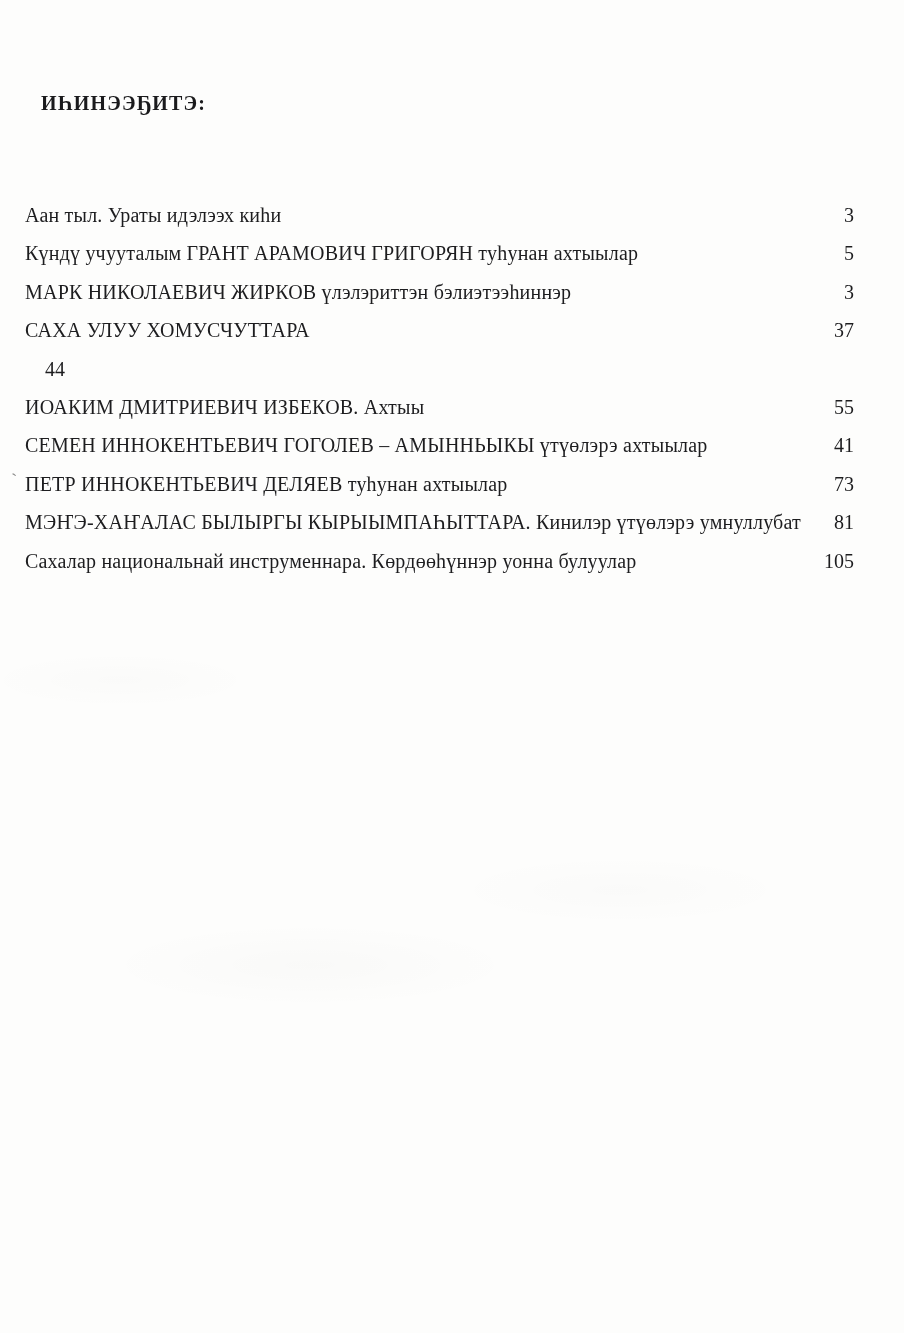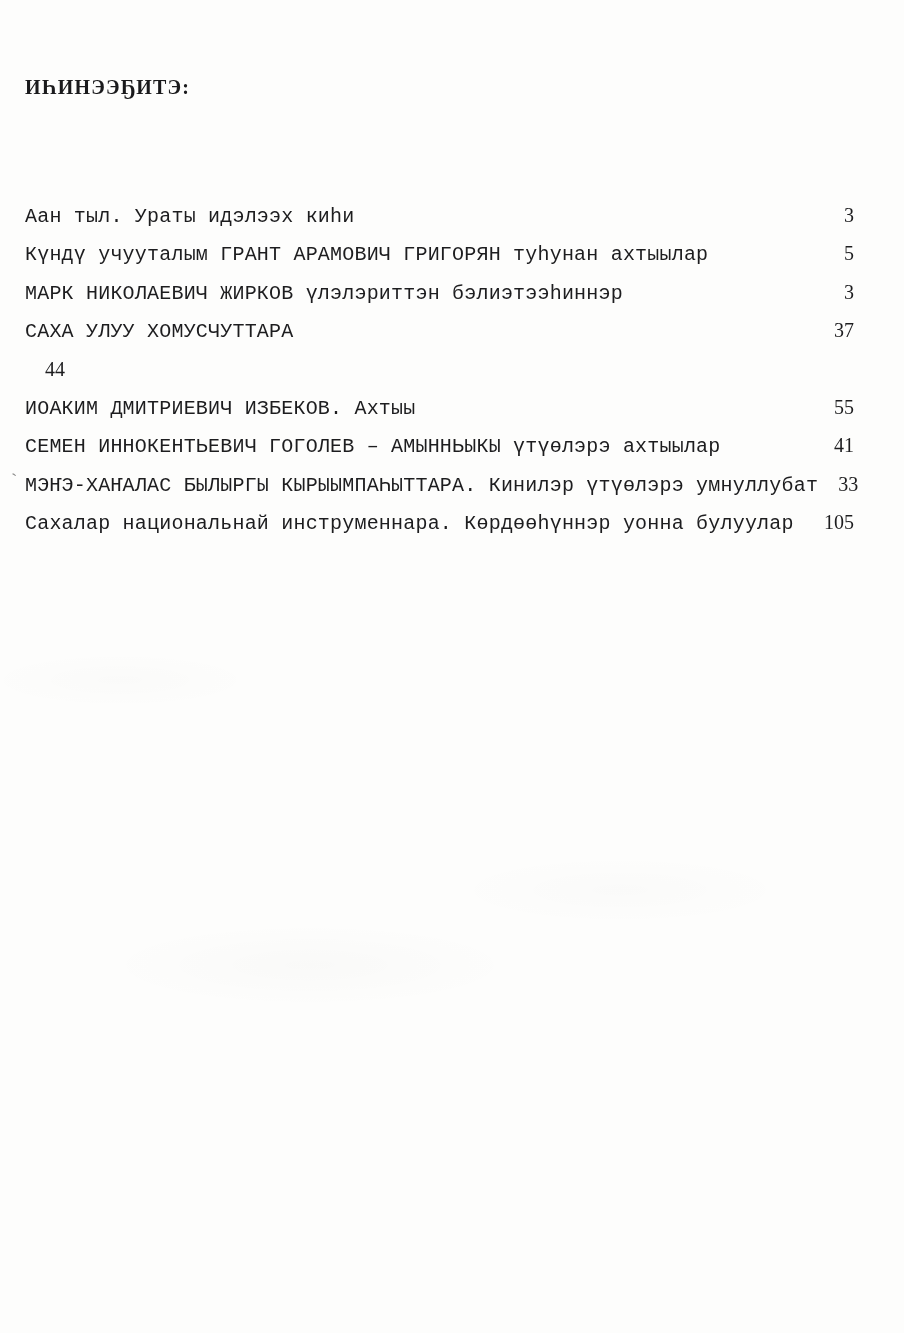--- a/index.html
+++ b/index.html
@@ -21,21 +21,21 @@
     inset: 0;
     background:
       radial-gradient(ellipse 300px 60px at 310px 965px, rgba(0,0,0,0.015), transparent 70%),
       radial-gradient(ellipse 250px 50px at 620px 890px, rgba(0,0,0,0.012), transparent 70%),
       radial-gradient(ellipse 200px 40px at 120px 680px, rgba(0,0,0,0.012), transparent 70%);
   }
   .toc-heading {
     position: absolute;
     left: 25px;
     top: 76px;
-    margin: 0;
+    margin: 16px;
     font-size: 20px;
     font-weight: 600;
     letter-spacing: 1.2px;
     color: #1a1a1c;
     white-space: nowrap;
   }
   .toc-list {
     position: absolute;
     left: 25px;
     top: 196px;
@@ -45,21 +45,20 @@
     display: flex;
     justify-content: space-between;
     align-items: baseline;
     height: 38.4px;
     line-height: 38.4px;
     font-size: 20px;
     white-space: nowrap;
   }
   .toc-title {
     letter-spacing: 0.2px;
-    font-family: Liberation Mono, monospace;
   }
   .toc-page-num {
     text-align: right;
     padding-left: 20px;
   }
   .stray-mark {
     position: absolute;
     left: 12px;
     top: 470px;
     font-size: 18px;
@@ -106,23 +105,27 @@
     <div class="toc-row">
       <span class="toc-title">ИОАКИМ ДМИТРИЕВИЧ ИЗБЕКОВ. Ахтыы</span>
       <span class="toc-page-num">55</span>
     </div>
 
     <div class="toc-row">
       <span class="toc-title">СЕМЕН ИННОКЕНТЬЕВИЧ ГОГОЛЕВ – АМЫННЬЫКЫ үтүөлэрэ ахтыылар</span>
       <span class="toc-page-num">41</span>
     </div>
 
+    <div class="toc-row">
+      <span class="toc-title">ПЕТР ИННОКЕНТЬЕВИЧ ДЕЛЯЕВ туһунан ахтыылар</span>
+      <span class="toc-page-num">73</span>
+    </div>
 
     <div class="toc-row">
       <span class="toc-title">МЭҤЭ-ХАҤАЛАС БЫЛЫРГЫ КЫРЫЫМПАҺЫТТАРА. Кинилэр үтүөлэрэ умнуллубат</span>
-      <span class="toc-page-num">33</span>
+      <span class="toc-page-num">81</span>
     </div>
 
     <div class="toc-row">
       <span class="toc-title">Сахалар национальнай инструменнара. Көрдөөһүннэр уонна булуулар</span>
       <span class="toc-page-num">105</span>
     </div>
   </div>
 
 </body></html>

